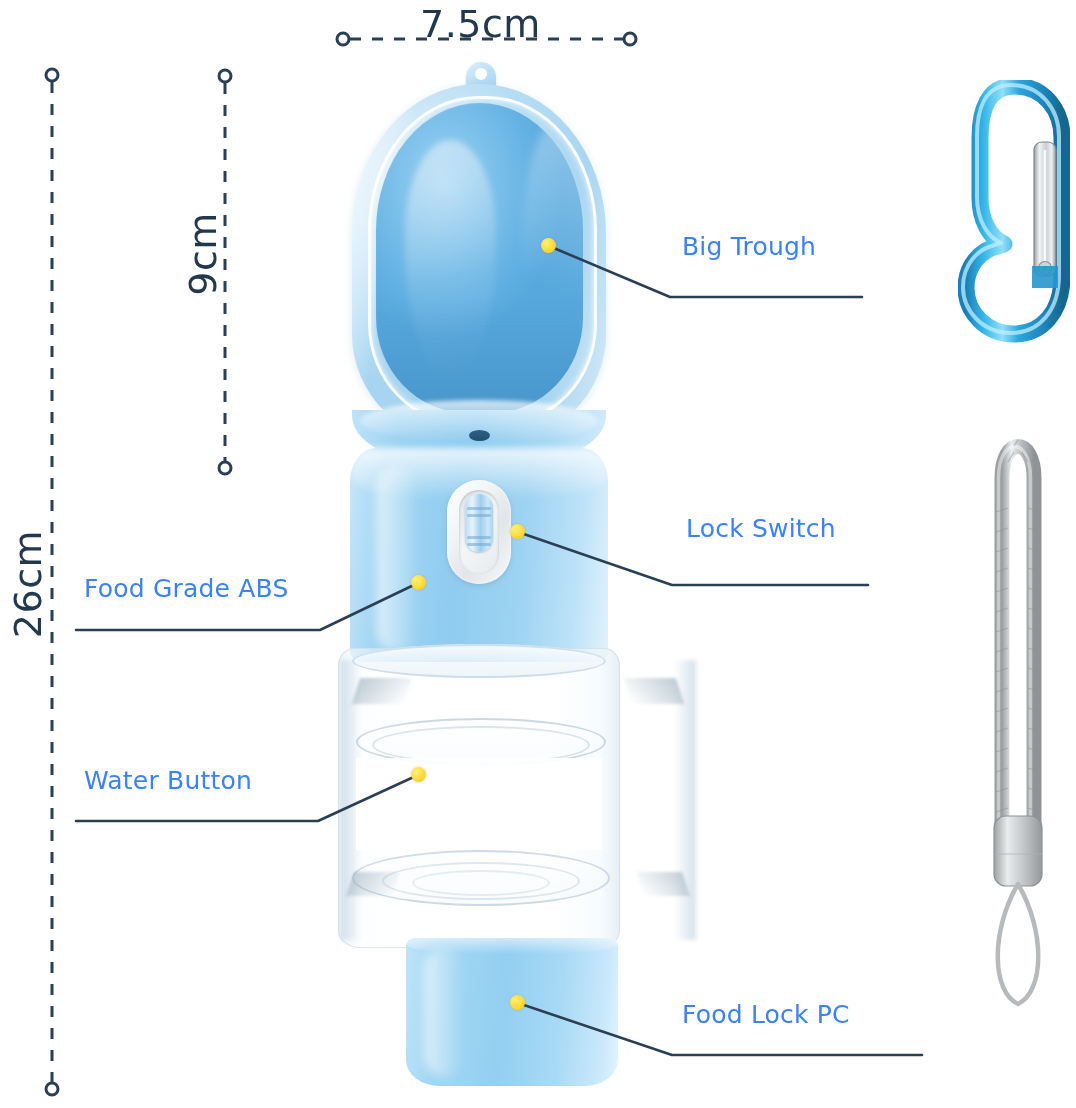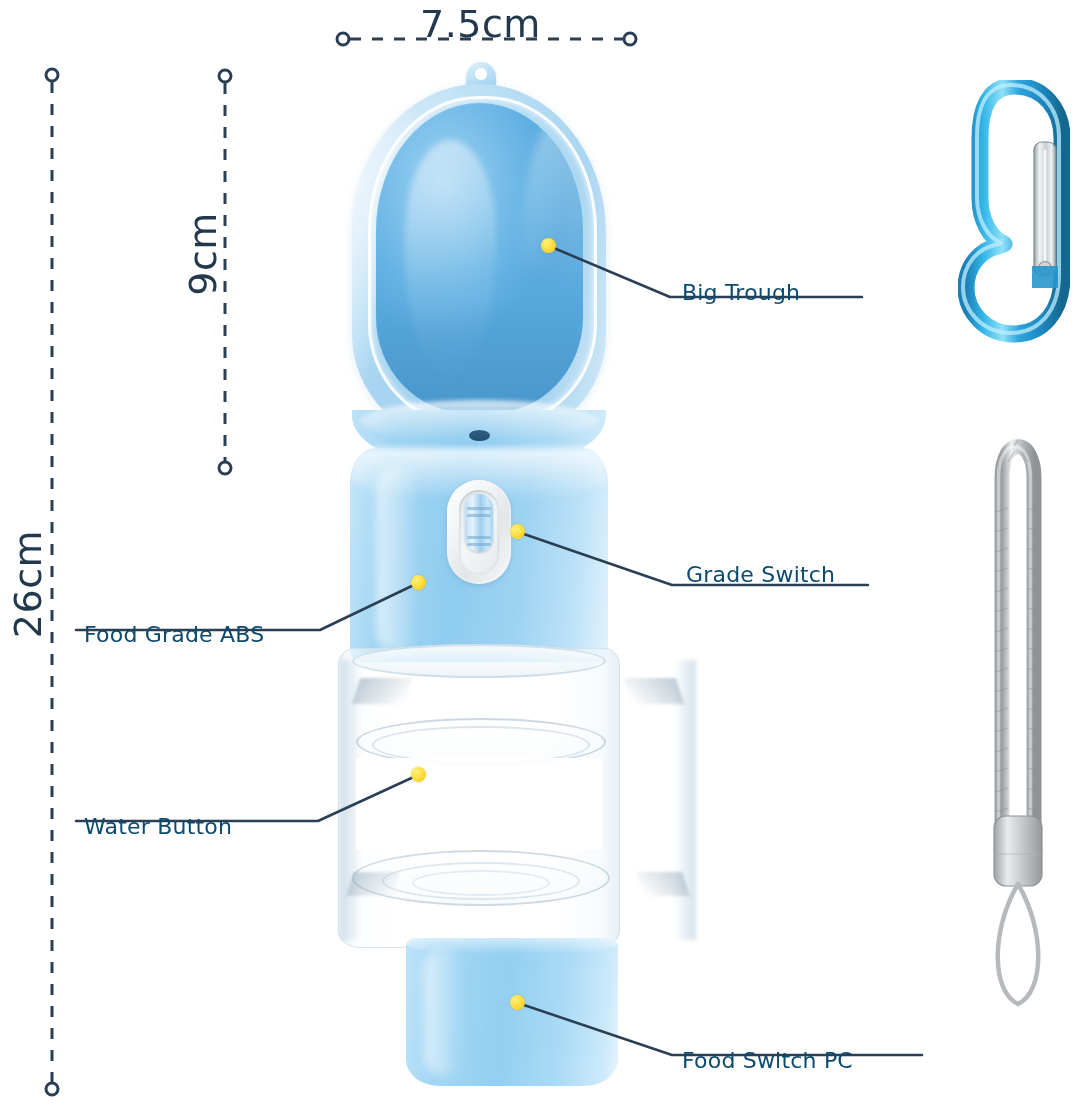--- a/index.html
+++ b/index.html
@@ -20,26 +20,25 @@
     font-size:38px;
     letter-spacing:.5px;
     font-weight:400;
     white-space:nowrap;
     font-family:"DejaVu Sans","Liberation Sans",sans-serif;
   }
   .dim-v{transform-origin:50% 50%;}
 
   
   .callout-text{
-    color:#0c4a6e;
-    font-size:22px;
+    color:#3b82f6;
+    font-size:25px;
     font-weight:400;
     white-space:nowrap;
     letter-spacing:.2px;
-    margin-top:48px;
   }
 
   
   #vec{position:absolute;left:0;top:0;width:1076px;height:1108px;pointer-events:none;}
 
   
   .trough-outer{
     position:absolute;
     left:352px;top:84px;width:254px;height:360px;
     border-radius:126px 126px 112px 112px / 150px 150px 110px 110px;
@@ -464,21 +463,21 @@
   <div class="dot" style="left:510px;top:995px;"></div>
 
   <div class="abs dim-text" style="left:420px;top:2px;">7.5cm</div>
 
   <div class="abs dim-text dim-v" style="left:143px;top:232px;width:120px;text-align:center;transform:rotate(-90deg);">9cm</div>
 
   <div class="abs dim-text dim-v" style="left:-42px;top:562px;width:140px;text-align:center;transform:rotate(-90deg);">26cm</div>
 
   <div class="abs callout-text" style="left:682px;top:232px;">Big Trough</div>
 
-  <div class="abs callout-text" style="left:686px;top:514px;">Grade Switch</div>
+  <div class="abs callout-text" style="left:686px;top:514px;">Lock Switch</div>
 
   <div class="abs callout-text" style="left:84px;top:766px;">Water Button</div>
 
   <div class="abs callout-text" style="left:84px;top:574px;">Food Grade ABS</div>
 
-  <div class="abs callout-text" style="left:682px;top:1000px;">Food Switch PC</div>
+  <div class="abs callout-text" style="left:682px;top:1000px;">Food Lock PC</div>
 
 </div>
 
 </body></html>

